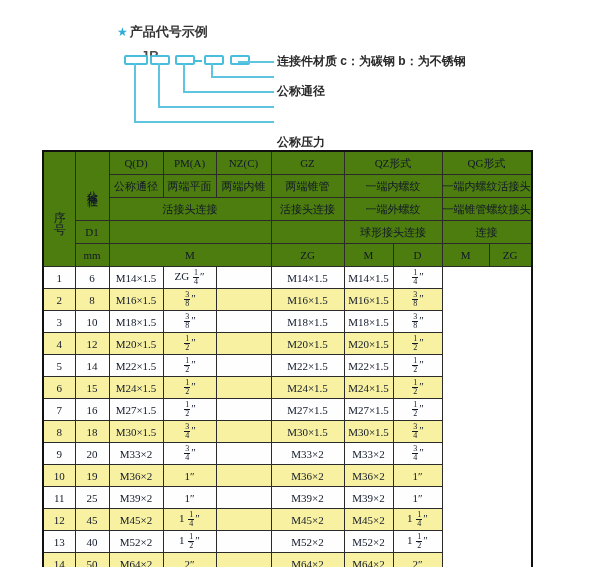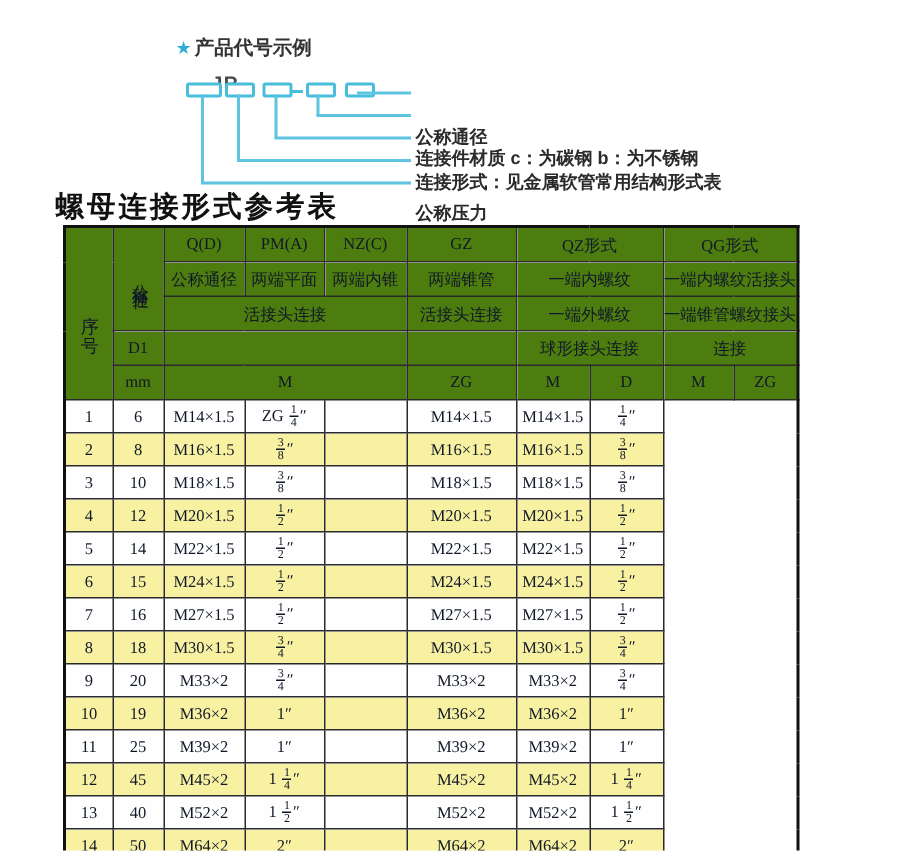--- a/index.html
+++ b/index.html
@@ -58,26 +58,24 @@
   <div class="line lv" style="left:134px;top:63px;height:59px;"></div>
   <div class="line lv" style="left:158px;top:63px;height:44px;"></div>
   <div class="line lv" style="left:183px;top:63px;height:29px;"></div>
   <div class="line lv" style="left:211px;top:63px;height:14px;"></div>
   <div class="line lh" style="left:238px;top:61px;width:36px;"></div>
   <div class="line lh" style="left:211px;top:76px;width:63px;"></div>
   <div class="line lh" style="left:183px;top:91px;width:91px;"></div>
   <div class="line lh" style="left:158px;top:106px;width:116px;"></div>
   <div class="line lh" style="left:134px;top:121px;width:140px;"></div>
 
-  <div class="dg-label" style="top:54px;margin-top:44px;">连接件材质  c：为碳钢  b：为不锈钢</div>
+  <div class="dg-label" style="top:54px;">连接件材质  c：为碳钢  b：为不锈钢</div>
   <div class="dg-label" style="top:84px;">公称通径</div>
   <div class="dg-label" style="top:99px;margin-top:36px;">公称压力</div>
-  <div class="dg-label" style="top:114px;">连接形式：见金属软管常用结构形式表</div>
-
-  <div class="tbl-title">螺母连接形式参考表</div>
+
 
   <table class="ref">
     <colgroup>
       <col style="width:32px">
         <col style="width:34px">
         <col style="width:54px">
         <col style="width:53px">
       <col style="width:55px">
         <col style="width:73px">
         <col style="width:49px">

